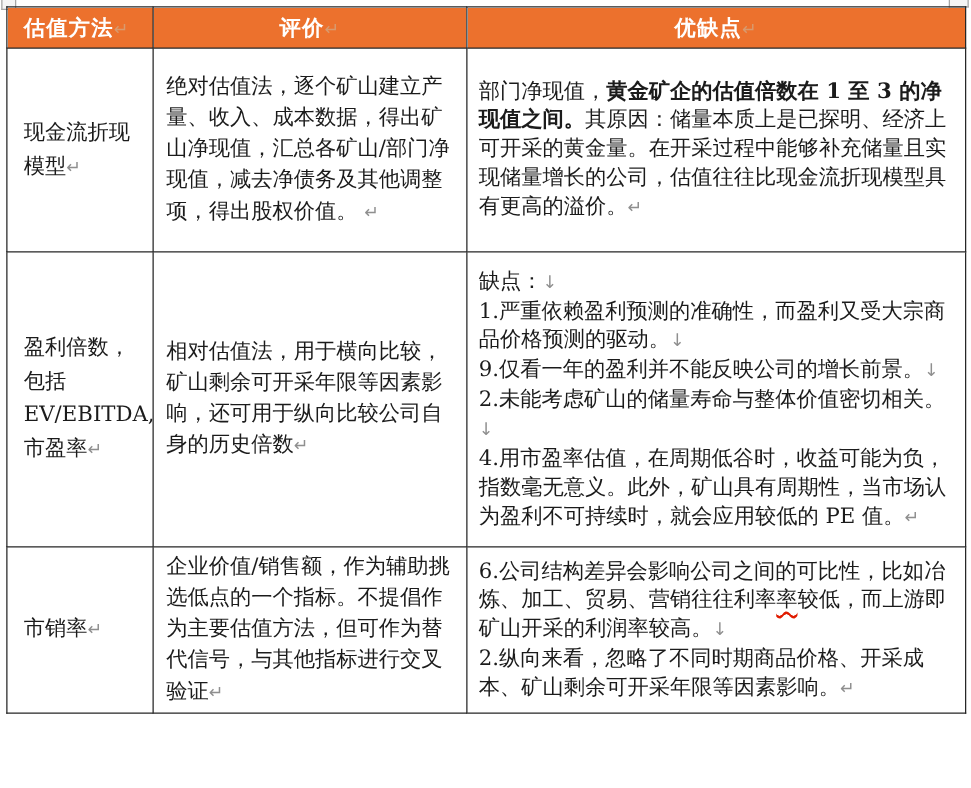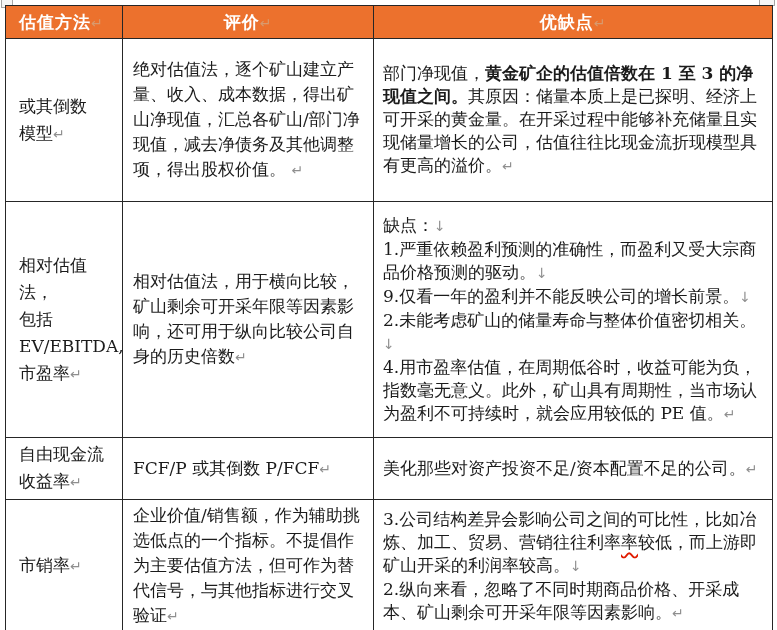--- a/index.html
+++ b/index.html
@@ -67,64 +67,54 @@
       </th>
       <th>
         <span>评价</span><span class="mark">↵</span>
       </th>
       <th>
         <span>优缺点</span><span class="mark">↵</span>
       </th>
     </tr>
 
     <tr class="r1">
-      <td class="method"><span>或其倒数
+      <td class="method"><span>现金流折现
 模型</span><span class="mark">↵</span></td>
       <td class="eval">
         <p><span>绝对估值法，逐个矿山建立产量、收入、成本数据，得出矿山净现值，汇总各矿山/部门净现值，减去净债务及其他调整项，得出股权价值。</span> <span class="mark">↵</span></p>
       </td>
       <td class="pros">
         <p><span>部门净现值，</span><strong>黄金矿企的估值倍数在 1 至 3 的净现值之间。</strong><span>其原因：储量本质上是已探明、经济上可开采的黄金量。在开采过程中能够补充储量且实现储量增长的公司，估值往往比现金流折现模型具有更高的溢价。</span><span class="mark">↵</span></p>
       </td>
     </tr>
 
     <tr class="r2">
-      <td class="method"><span>相对估值法，
+      <td class="method"><span>盈利倍数，
 包括
 EV/EBITDA,
 市盈率</span><span class="mark">↵</span></td>
       <td class="eval">
         <p><span>相对估值法，用于横向比较，矿山剩余可开采年限等因素影响，还可用于纵向比较公司自身的历史倍数</span><span class="mark">↵</span></p>
       </td>
       <td class="pros">
         <p><span>缺点：</span><span class="mark">↓</span></p>
         <p><span>1.严重依赖盈利预测的准确性，而盈利又受大宗商品价格预测的驱动。</span><span class="mark">↓</span></p>
         <p><span>9.仅看一年的盈利并不能反映公司的增长前景。</span><span class="mark">↓</span></p>
         <p><span>2.未能考虑矿山的储量寿命与整体价值密切相关。</span><span class="mark">↓</span></p>
         <p><span>4.用市盈率估值，在周期低谷时，收益可能为负，指数毫无意义。此外，矿山具有周期性，当市场认为盈利不可持续时，就会应用较低的 PE 值。</span><span class="mark">↵</span></p>
       </td>
     </tr>
 
-    <tr class="r3">
-      <td class="method"><span>自由现金流
-收益率</span><span class="mark">↵</span></td>
-      <td class="eval">
-        <p><span>FCF/P 或其倒数 P/FCF</span><span class="mark">↵</span></p>
-      </td>
-      <td class="pros">
-        <p><span>美化那些对资产投资不足/资本配置不足的公司。</span><span class="mark">↵</span></p>
-      </td>
-    </tr>
 
     <tr class="r4">
       <td class="method"><span>市销率</span><span class="mark">↵</span></td>
       <td class="eval">
         <p><span>企业价值/销售额，作为辅助挑选低点的一个指标。不提倡作为主要估值方法，但可作为替代信号，与其他指标进行交叉验证</span><span class="mark">↵</span></p>
       </td>
       <td class="pros">
-        <p><span>3.公司结构差异会影响公司之间的可比性，比如冶炼、加工、贸易、营销往往利率</span><span class="spell">率</span><span>较低，而上游即矿山开采的利润率较高。</span><span class="mark">↓</span></p>
+        <p><span>6.公司结构差异会影响公司之间的可比性，比如冶炼、加工、贸易、营销往往利率</span><span class="spell">率</span><span>较低，而上游即矿山开采的利润率较高。</span><span class="mark">↓</span></p>
         <p><span>2.纵向来看，忽略了不同时期商品价格、开采成本、矿山剩余可开采年限等因素影响。</span><span class="mark">↵</span></p>
       </td>
     </tr>
 
   </tbody>
     </table>
 </div>
 
 </body></html>

